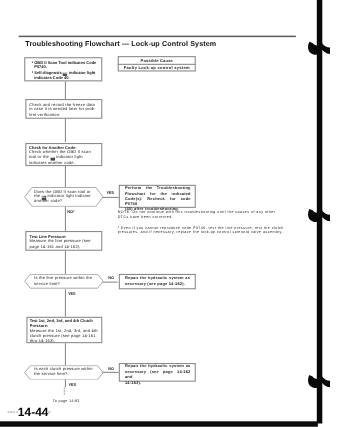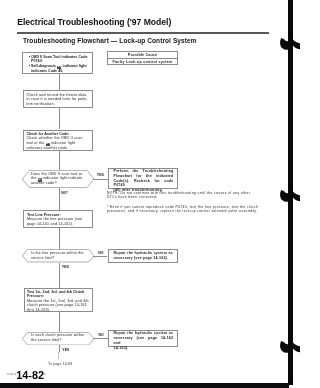--- a/index.html
+++ b/index.html
@@ -46,21 +46,20 @@
   #wmark2{left:43.6px;top:372px;font-size:2.9px;color:#8a8a8a;letter-spacing:0.25px;white-space:nowrap;}
   #topage{left:47.9px;top:362.2px;font-size:3.4px;color:#333;letter-spacing:0.22px;}
   #dash{left:58.4px;top:351.5px;width:0.7px;height:7.4px;
         background:repeating-linear-gradient(to bottom,#b4b4b4 0 1.8px,#dddddd 1.8px 2.6px);}
 </style>
 </head>
 <body>
 
 <div id="page">
 
-  <div class="abs" id="title">Electrical Troubleshooting ('97 Model)</div>
   <div class="abs" id="rule"></div>
   <div class="abs" id="subtitle">Troubleshooting Flowchart — Lock-up Control System</div>
 
   <div class="box" style="left:22.3px;top:51.8px;width:70.5px;height:22.2px;"></div>
   <div class="btxt" style="left:31.1px;top:54.5px;width:58.5px;">
     <span style="position:absolute;left:-2.4px;top:1.4px;width:0.9px;height:1.4px;background:#2a2a2a;"></span>
     <b>OBD II Scan Tool indicates Code P0740.</b>
   </div>
   <div class="btxt" style="left:31.1px;top:63.5px;width:58.5px;">
     <span style="position:absolute;left:-2.4px;top:1.4px;width:0.9px;height:1.4px;background:#2a2a2a;"></span>
@@ -204,14 +203,14 @@
   </div>
   <div class="ringwrap" style="left:279px;top:339.5px;">
     <svg width="22" height="13" viewBox="0 0 22 13">
         <path d="M2.2 0.9 C0.4 4.4 0.6 9.0 3.4 11.2 C5.8 13.2 9.2 13.2 11.4 11.8 L11.4 3.6 C9.4 5.0 6.6 4.4 5.2 2.2 Z M13.2 1.6 C15.4 4.8 18.6 6.4 22 6.2 L22 12.2 C17.8 12.2 14.6 10.0 12.2 6.2 Z" fill="#090909"></path>
       </svg>
   </div>
   <div class="abs" id="botband"></div>
 
   <div class="abs" id="wmark">www.e</div>
   <div class="abs" id="wmark2">m</div>
-  <div class="abs" id="pagenum">14-82</div>
+  <div class="abs" id="pagenum">14-44</div>
 </div>
 
 </body></html>

